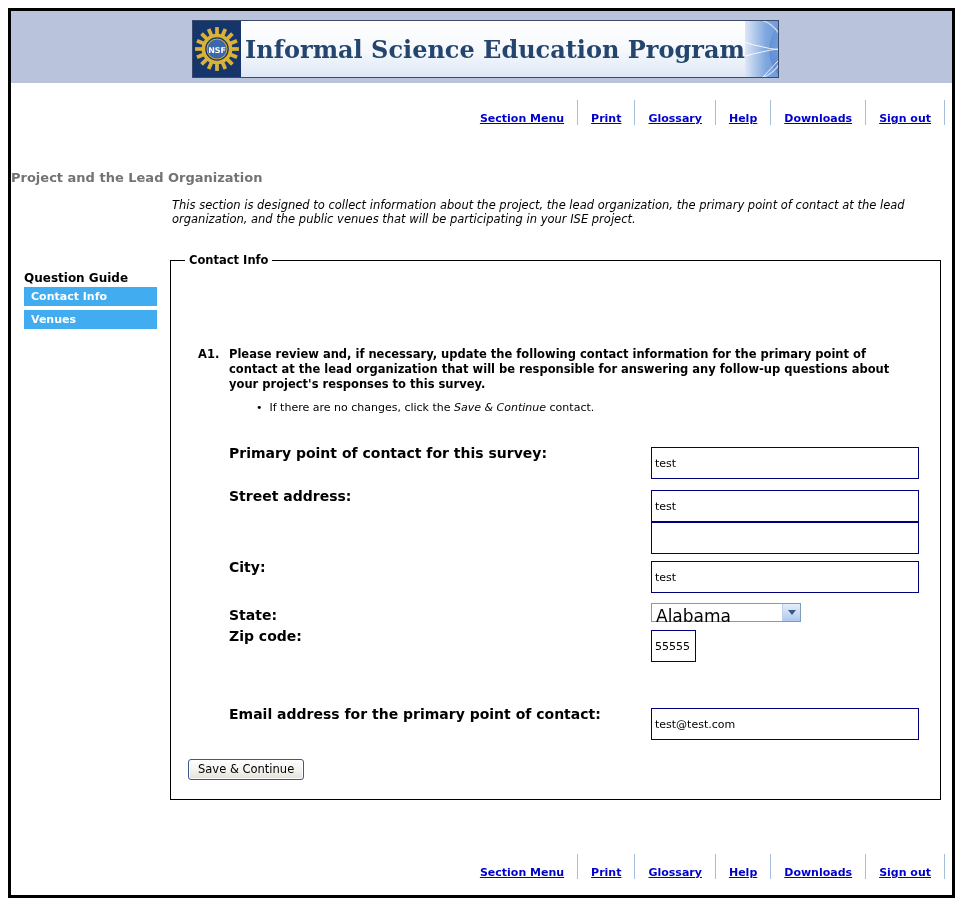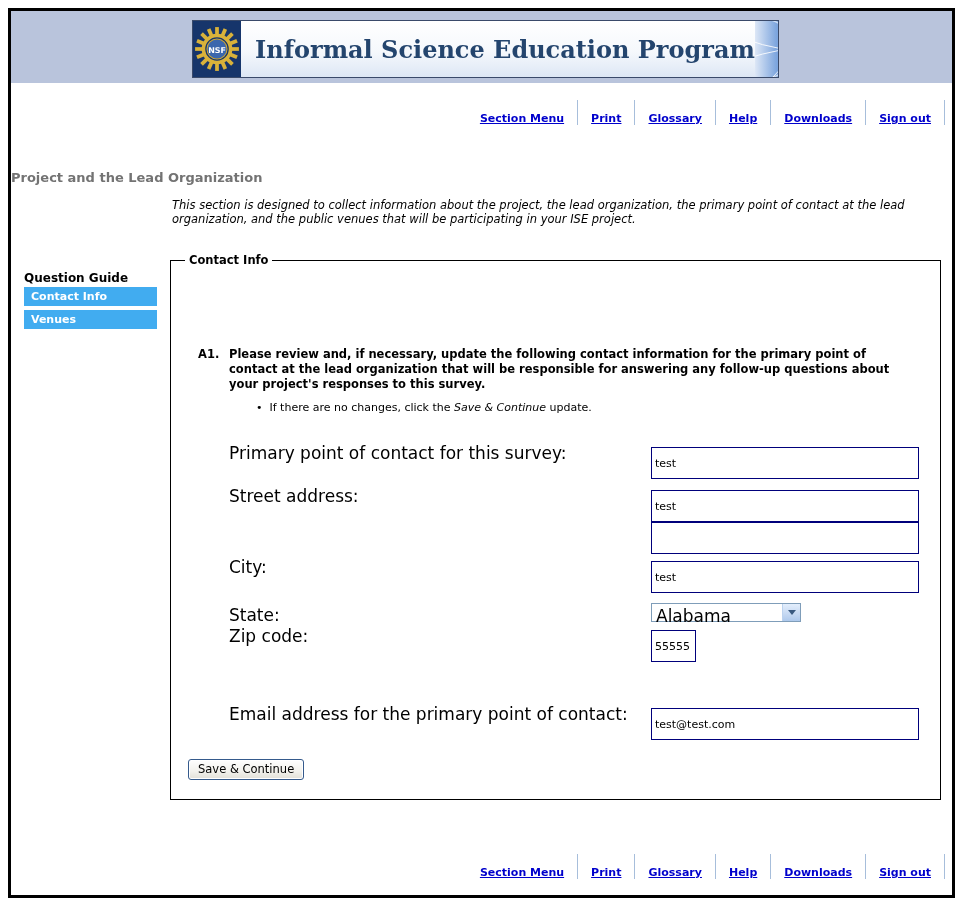--- a/index.html
+++ b/index.html
@@ -2,21 +2,21 @@
 <html><head>
 <meta charset="utf-8">
 <style>
   html,body{margin:0;padding:0;background:#ffffff;font-family:"DejaVu Sans",sans-serif;}
   .page{position:relative;width:947px;height:890px;margin:8px;border:3px solid #000;box-sizing:border-box;background:#fff;}
 
   
   .band{position:absolute;top:0;left:0;right:0;height:72px;background:#b9c4dc;}
   .banner{position:absolute;top:9px;left:181px;width:587px;height:58px;display:flex;border:1px solid #3a4a6a;box-sizing:border-box;background:#fff;}
   .nsf{width:57px;background:#16356b;display:flex;align-items:center;justify-content:center;}
-  .bmid{flex:1;background:linear-gradient(180deg,#ffffff 0%,#f5f8fc 55%,#dde7f5 100%);display:flex;align-items:center;padding-left:14px;}
+  .bmid{flex:1;background:linear-gradient(180deg,#ffffff 0%,#f5f8fc 55%,#dde7f5 100%);display:flex;align-items:center;padding-left:4px;}
   .btitle{font-family:"DejaVu Serif","Liberation Serif",serif;font-weight:bold;font-size:24px;color:#24456e;white-space:nowrap;}
   .globe{width:118px;overflow:hidden;}
 
   
   .navbar{position:absolute;left:0;right:0;display:flex;justify-content:flex-end;align-items:flex-end;}
   .navbar a{color:#0000cc;font-weight:bold;font-size:11px;text-decoration:underline;margin:0 6px;cursor:pointer;}
   .nav-sep{border-left:1px solid #a7bedb;height:25px;margin:0 7px;}
   .nav-top{top:86px;height:28px;}
   .nav-bottom{top:840px;height:28px;}
 
@@ -30,21 +30,21 @@
 
   
   fieldset.contact{position:absolute;top:242px;left:159px;width:771px;height:547px;box-sizing:border-box;border:1px solid #000;margin:0;padding:0;}
   fieldset.contact legend{margin-left:14px;padding:0 4px;font-weight:bold;font-size:11.5px;}
   .question{position:absolute;top:80px;left:27px;width:712px;display:flex;}
   .qnum{width:31px;font-weight:bold;font-size:11.5px;line-height:15px;}
   .qtext{flex:1;font-weight:bold;font-size:11.5px;line-height:15px;}
   .bullet{position:absolute;top:134px;left:85px;font-size:11px;}
   .bullet .it{font-style:italic;}
   .row{position:absolute;left:58px;display:flex;}
-  .lbl{width:422px;font-weight:normal;font-size:17px;line-height:13px;}
+  .lbl{width:422px;font-weight:bold;font-size:14px;line-height:13px;}
   .lbl .hint{font-style:italic;}
   input.txt{height:18px;border:1px solid #00007b;font-family:"DejaVu Sans",sans-serif;font-size:11px;padding:15px 3px;box-sizing:border-box;background:#fff;color:#000;}
   .w-std{width:268px;} .w-zip{width:45px;} .w-phone{width:160px;}
   .r-contact{top:180px;} .r-street{top:223px;} .street2{position:absolute;top:255px;left:480px;}
   .r-city{top:294px;} .r-state{top:336px;align-items:flex-end;} .r-zip{top:363px;} .r-phone{top:409px;} .r-email{top:441px;}
   .xp-select{width:150px;height:19px;border:1px solid #7f9db9;box-sizing:border-box;background:#fff;display:flex;cursor:pointer;}
   .sel-text{flex:1;font-size:17px;padding:2px 0 0 4px;color:#000;}
   .sel-btn{width:17px;display:flex;align-items:center;justify-content:center;background:linear-gradient(180deg,#e3eefc 0%,#c5d8f2 60%,#aec9ec 100%);border-left:1px solid #bcd2ee;}
   .sel-arrow{width:0;height:0;border-left:4px solid transparent;border-right:4px solid transparent;border-top:5px solid #39597f;}
   .save-btn{position:absolute;top:492px;left:17px;font-family:"DejaVu Sans",sans-serif;font-size:11.5px;color:#000;padding:2px 9px 3px 9px;border:1px solid #355a8c;border-radius:3px;background:linear-gradient(180deg,#fefefe 0%,#f2f1ec 60%,#e2e0d8 100%);box-shadow:inset 0 0 0 1px #fff;cursor:pointer;}
@@ -154,21 +154,21 @@
   <fieldset class="contact">
     <legend>Contact Info</legend>
 
     <div class="question">
       <span class="qnum">A1.</span>
       <span class="qtext">Please review and, if necessary, update the following contact information for the primary point of contact at the lead organization that will be responsible for answering any follow-up questions about your project's responses to this survey.</span>
     </div>
 
     <div class="bullet">
       <span>•</span>&nbsp;
-      <span>If there are no changes, click the </span><span class="it">Save &amp; Continue</span><span> update.</span>
+      <span>If there are no changes, click the </span><span class="it">Save &amp; Continue</span><span> contact.</span>
     </div>
 
     <div class="row r-contact">
       <div class="lbl">Primary point of contact for this survey:</div>
       <input class="txt w-std" type="text" value="test" style="">
     </div>
 
     <div class="row r-street">
       <div class="lbl">Street address:</div>
       <input class="txt w-std" type="text" value="test" style="">

